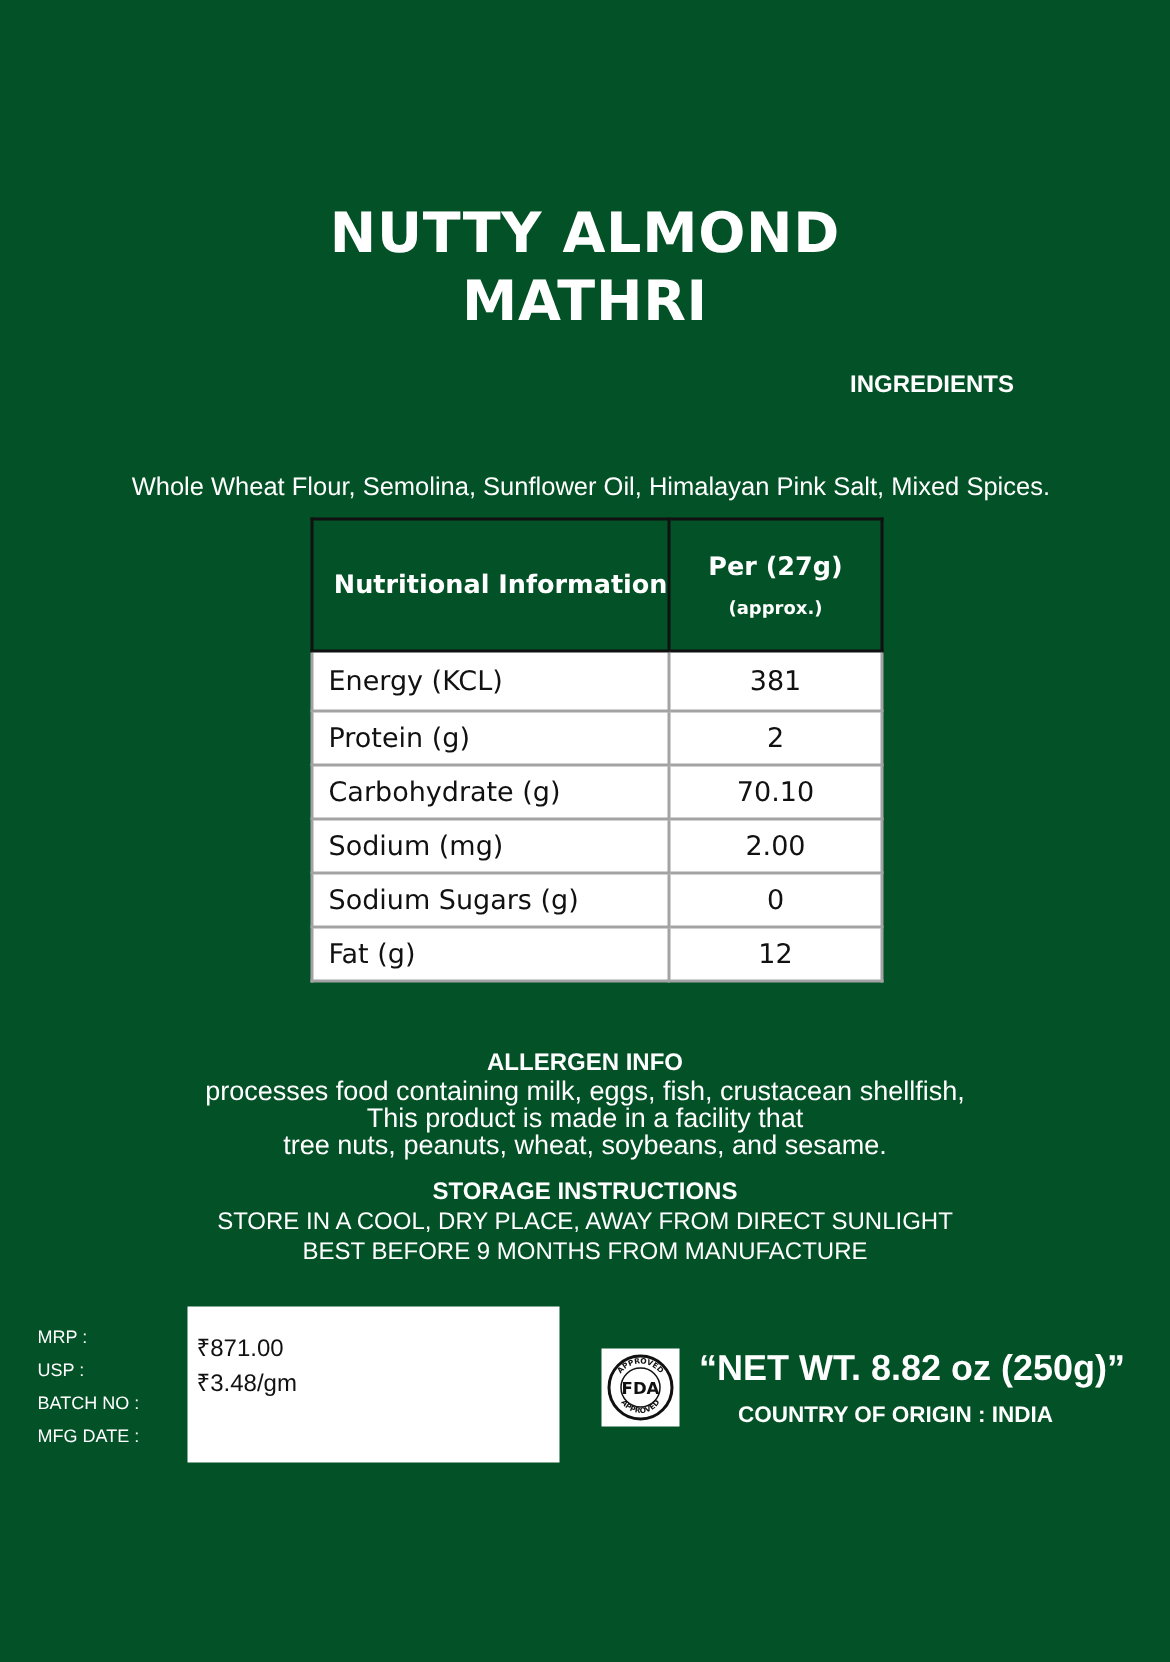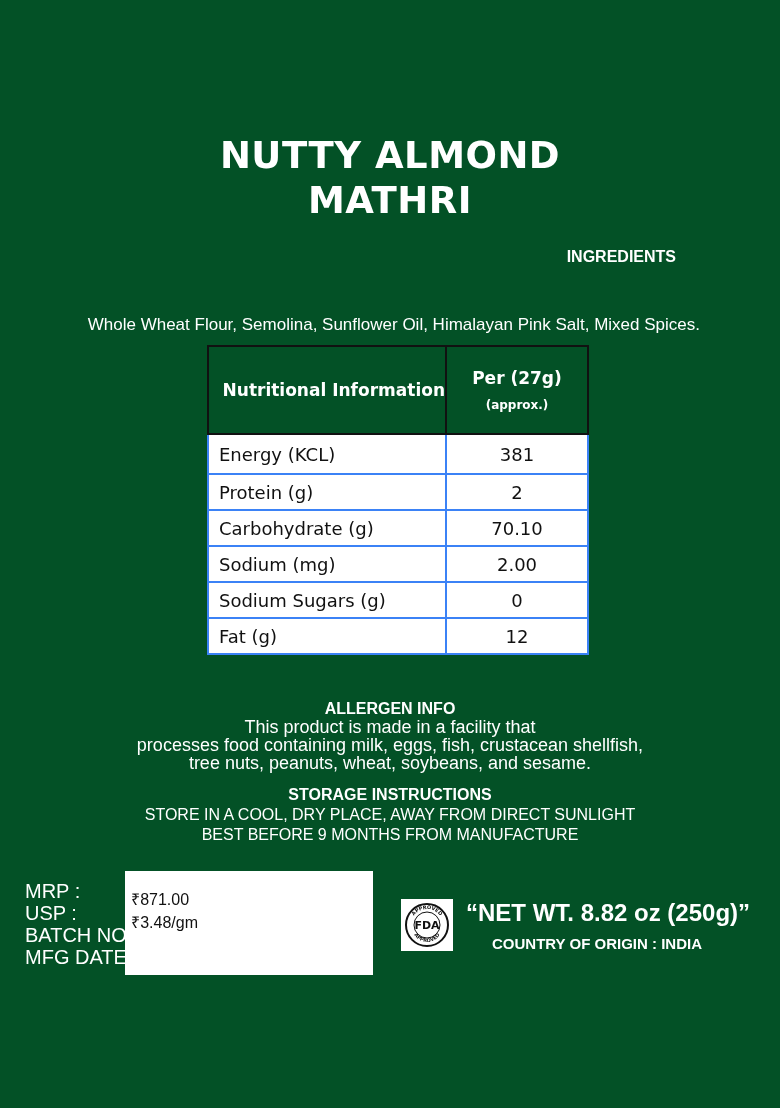--- a/index.html
+++ b/index.html
@@ -36,41 +36,41 @@
     table.nutrition th {
       background: #035126; color: #ffffff;
       border: 2px solid #111;
       height: 86px; padding: 0;
     }
     table.nutrition th.col1 { width: 236px; font-size: 17px; text-align: right; }
     table.nutrition th.col2 { font-size: 17px; text-align: center; }
     table.nutrition th .sub { display: block; font-size: 12px; margin-top: 10px; }
     table.nutrition td {
       background: #ffffff; color: #111;
-      border: 2px solid #3b82f6;
+      border: 2px solid #a3a3a3;
       font-size: 18px; height: 34px; padding: 0;
     }
     table.nutrition td.label { padding-left: 10px; }
     table.nutrition td.val { text-align: center; }
     table.nutrition tr.first td { height: 38px; }
     .allergen {
       position: absolute; left: 0; width: 780px; top: 700px;
       text-align: center;
     }
     .allergen .h { font-weight: bold; font-size: 16px; line-height: 18px; }
     .allergen .t { font-size: 18px; line-height: 18px; }
     .storage {
       position: absolute; left: 0; width: 780px; top: 785px;
       text-align: center;
     }
     .storage .h { font-weight: bold; font-size: 16px; line-height: 20px; }
     .storage .t { font-size: 16px; line-height: 20px; }
     .labels {
       position: absolute; left: 25px; top: 880px;
-      font-size: 20px; line-height: 22px;
+      font-size: 12px; line-height: 22px;
     }
     .pricebox {
       position: absolute; left: 125px; top: 871px;
       width: 248px; height: 104px; background: #ffffff; color: #111;
       box-sizing: border-box; padding: 17px 6px;
       font-size: 16px; line-height: 23px;
     }
     .fda {
       position: absolute; left: 401px; top: 899px;
       width: 52px; height: 52px; background: #ffffff;
@@ -129,22 +129,22 @@
     </tr>
     <tr>
       <td class="label">Fat (g)</td>
       <td class="val">12</td>
     </tr>
   </tbody>
 </table>
 
 <div class="allergen">
   <div class="h">ALLERGEN INFO</div>
+  <div class="t">processes food containing milk, eggs, fish, crustacean shellfish,</div>
   <div class="t">This product is made in a facility that</div>
-  <div class="t">processes food containing milk, eggs, fish, crustacean shellfish,</div>
   <div class="t">tree nuts, peanuts, wheat, soybeans, and sesame.</div>
 </div>
 
 <div class="storage">
   <div class="h">STORAGE INSTRUCTIONS</div>
   <div class="t">STORE IN A COOL, DRY PLACE, AWAY FROM DIRECT SUNLIGHT</div>
   <div class="t">BEST BEFORE 9 MONTHS FROM MANUFACTURE</div>
 </div>
 
 <div class="labels">

